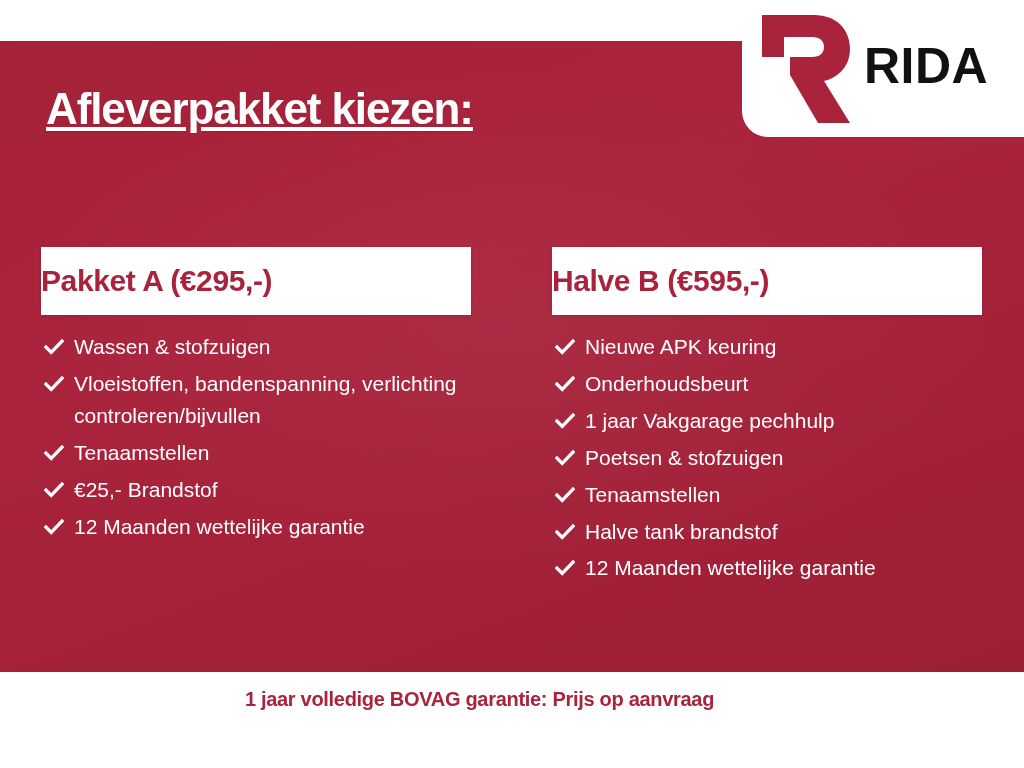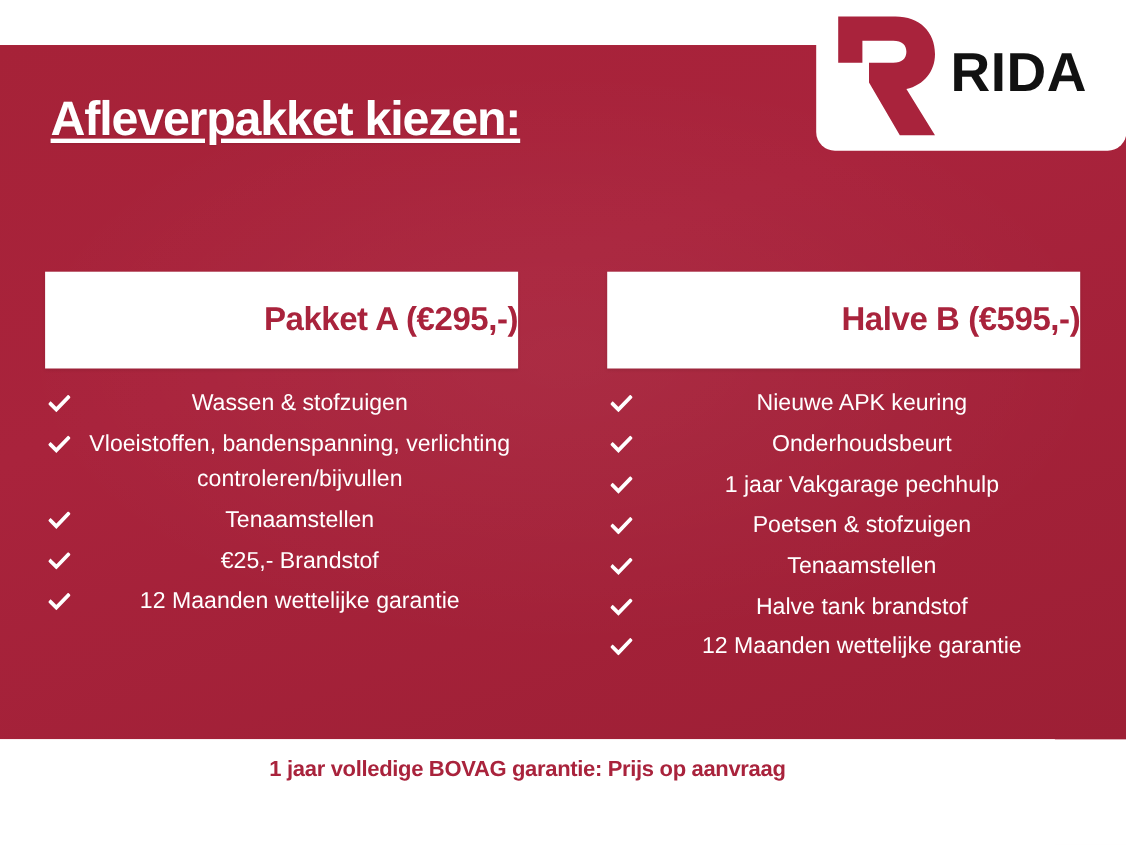--- a/index.html
+++ b/index.html
@@ -56,21 +56,20 @@
     left: 742px;
     top: 0;
     width: 282px;
     height: 137px;
     background: #ffffff;
     border-bottom-left-radius: 26px;
     display: flex;
     align-items: center;
     padding-left: 14px;
     box-sizing: border-box;
-    border-radius: 17px;
   }
   .logo-mark {
     width: 96px;
     height: 112px;
     flex: 0 0 96px;
     position: relative;
   }
   .logo-mark svg { display: block; }
   .logo-words {
     margin-left: 12px;
@@ -104,24 +103,24 @@
     padding: 0 41px;
     box-sizing: border-box;
   }
   .column {
     width: 430px;
     flex: 0 0 430px;
   }
 
   .pkg-header {
     background: #ffffff;
-    height: 88px;
+    height: 68px;
     display: flex;
     align-items: center;
-    justify-content: flex-end;
+    justify-content: flex-start;
     box-shadow: 0 1px 3px rgba(0,0,0,0.10);
   }
   .pkg-header-text {
     font-size: 30px;
     font-weight: 700;
     color: #a9233c;
     letter-spacing: -0.4px;
     white-space: nowrap;
   }
 
@@ -143,21 +142,20 @@
     flex: 0 0 30px;
     width: 30px;
     color: #ffffff;
     font-size: 21px;
     line-height: 1.52;
     font-weight: 700;
   }
   .check svg { display: block; margin-top: 8px; }
   .feature-text {
     flex: 1 1 auto;
-    text-align: center;
   }
 
   
   .footer {
     position: absolute;
     left: 0;
     top: 672px;
     width: 959px;
     height: 96px;
     background: #ffffff;

